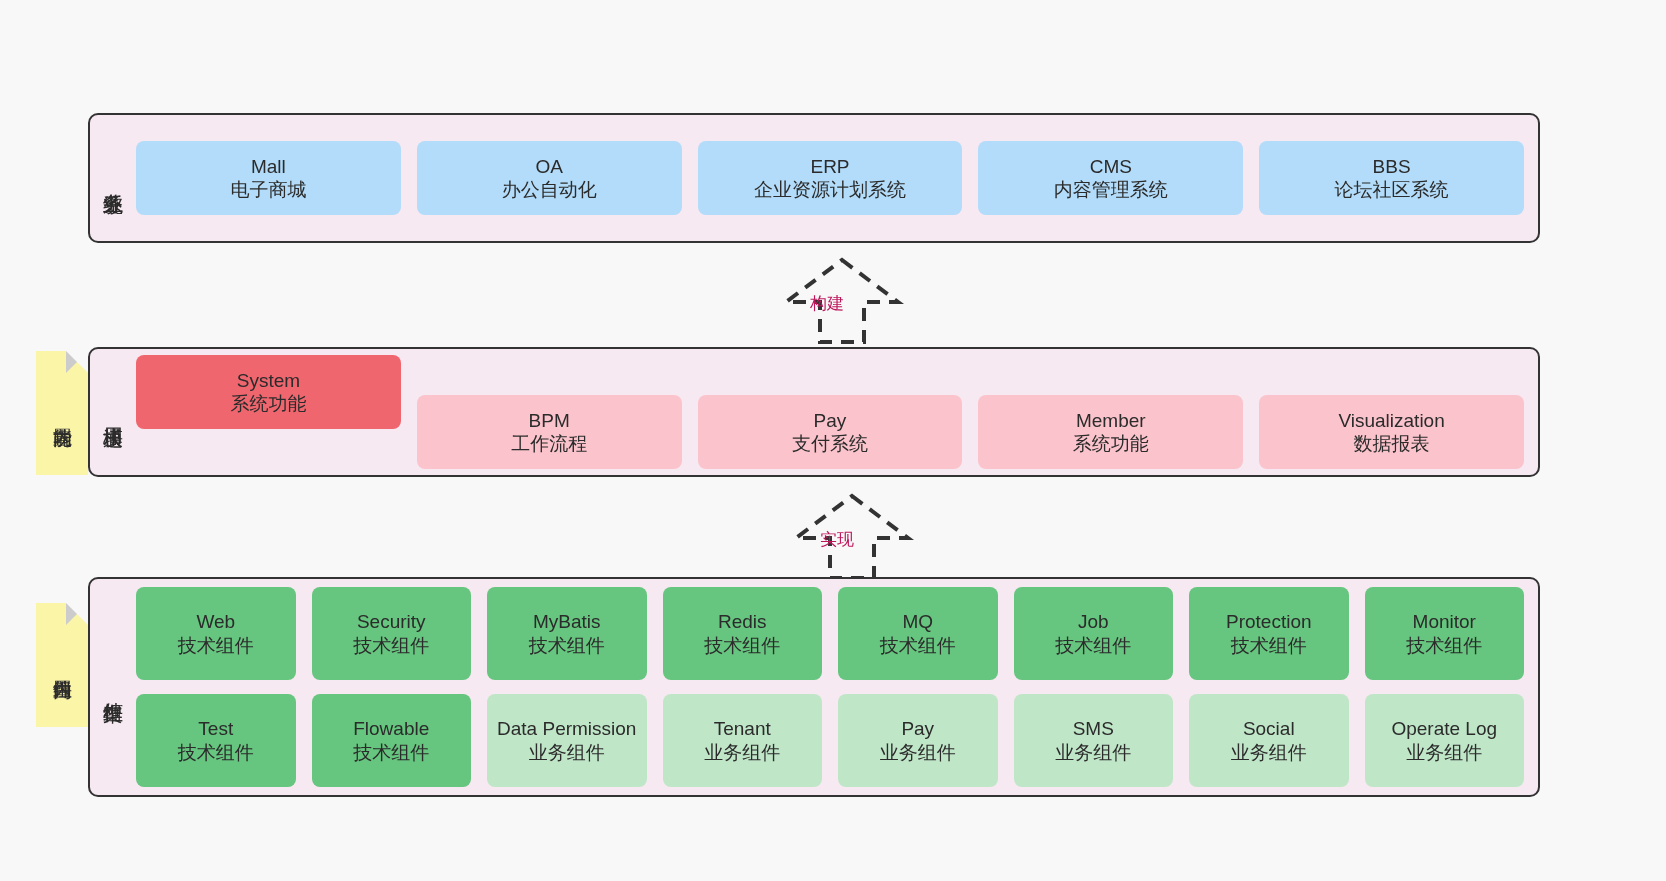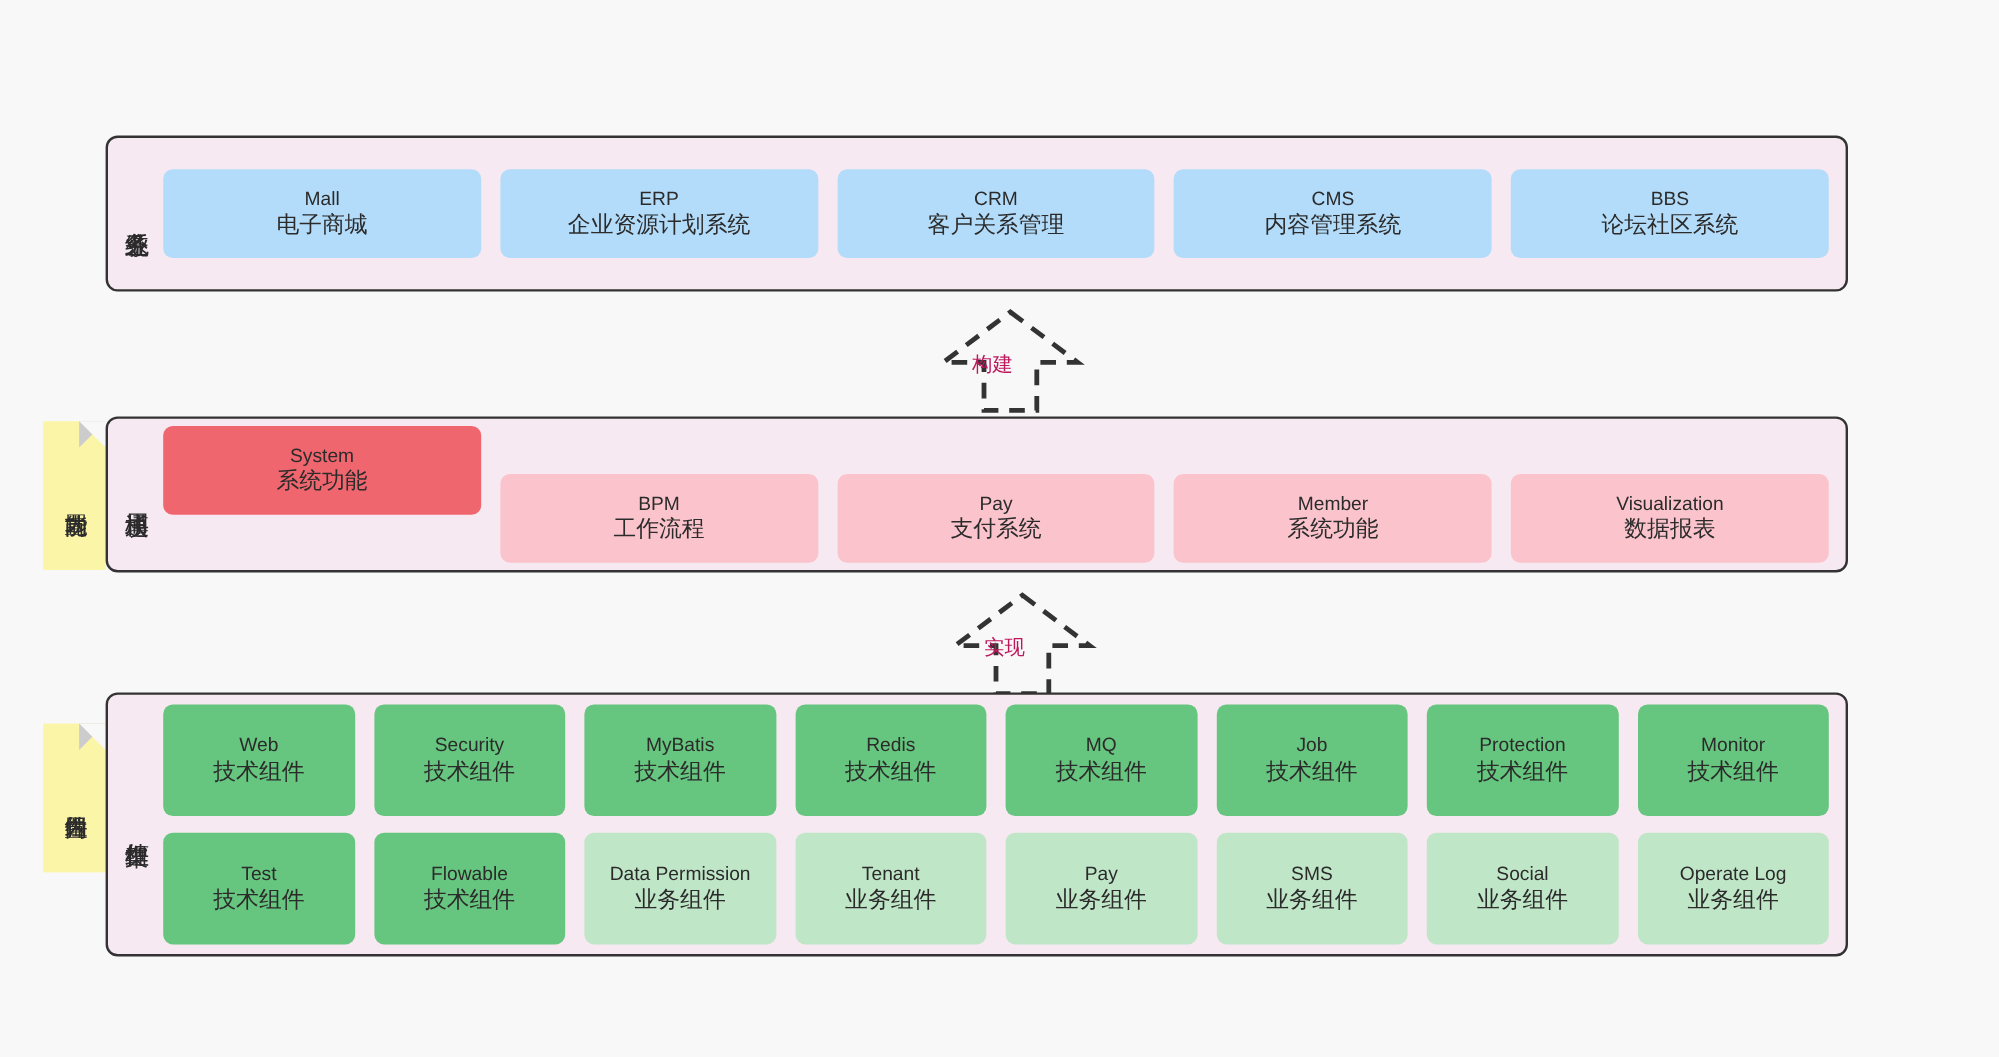--- a/index.html
+++ b/index.html
@@ -58,21 +58,21 @@
     display: flex;
     flex-direction: column;
     align-items: center;
     justify-content: center;
     text-align: center;
     color: #2b2b2b;
     line-height: 1.22;
     padding: 6px 4px;
     user-select: none;
   }
-  .cell .en { font-size: 16px; }
+  .cell .en { font-size: 19px; }
   .cell .cn { font-size: 19px; }
 
   
   .c-blue      { background: #b3dcfa; }
   .c-red       { background: #f0666e; }
   .c-pink      { background: #fbc4cc; margin-top: 40px; }
   .c-green     { background: #66c57e; }
   .c-greenlite { background: #c0e6c8; }
 
   
@@ -148,26 +148,26 @@
 
   <div class="panel" id="panel-business">
     <div class="panel-title">业务系统</div>
     <div class="panel-body">
         <div class="row">
           <div class="cell c-blue">
             <div class="en">Mall</div>
             <div class="cn">电子商城</div>
           </div>
           <div class="cell c-blue">
+            <div class="en">OA</div>
+            <div class="cn">办公自动化</div>
+          </div>
+          <div class="cell c-blue">
             <div class="en">ERP</div>
             <div class="cn">企业资源计划系统</div>
-          </div>
-          <div class="cell c-blue">
-            <div class="en">CRM</div>
-            <div class="cn">客户关系管理</div>
           </div>
           <div class="cell c-blue">
             <div class="en">CMS</div>
             <div class="cn">内容管理系统</div>
           </div>
           <div class="cell c-blue">
             <div class="en">BBS</div>
             <div class="cn">论坛社区系统</div>
           </div>
         </div>

